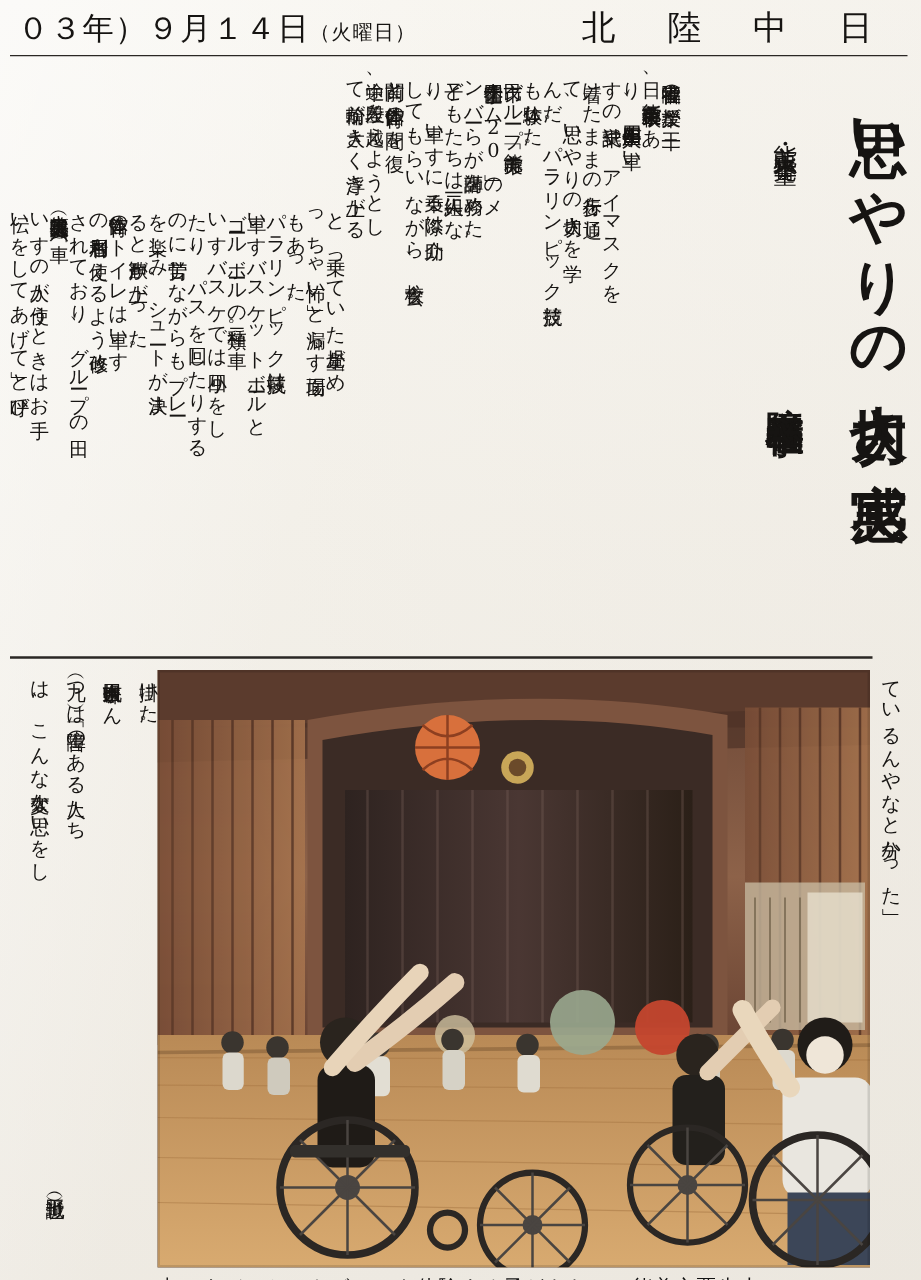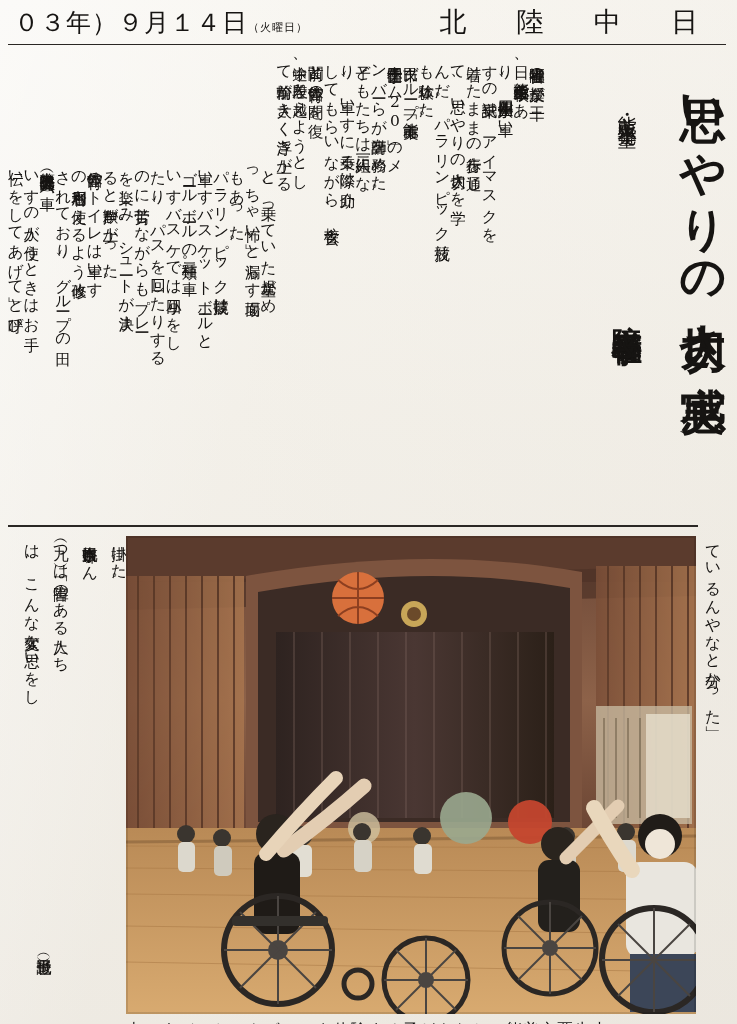--- a/index.html
+++ b/index.html
@@ -38,28 +38,28 @@
     padding: 0 14px;
     box-sizing: border-box;
   }
   #issue-date {
     font-size: 25px;
     letter-spacing: 1px;
     white-space: nowrap;
     font-family: "DejaVu Serif", serif;
   }
   #issue-date .weekday {
-    font-size: 11px;
+    font-size: 16px;
   }
   #paper-name {
     font-size: 27px;
     letter-spacing: 17px;
     padding-right: 8px;
     white-space: nowrap;
-    font-family: Liberation Mono, monospace;
+    font-family: Liberation Sans, sans-serif;
   }
   #rule-top {
     position: absolute;
     top: 44px;
     left: 8px;
     width: 718px;
     height: 1px;
     background: #2a2724;
   }
   

